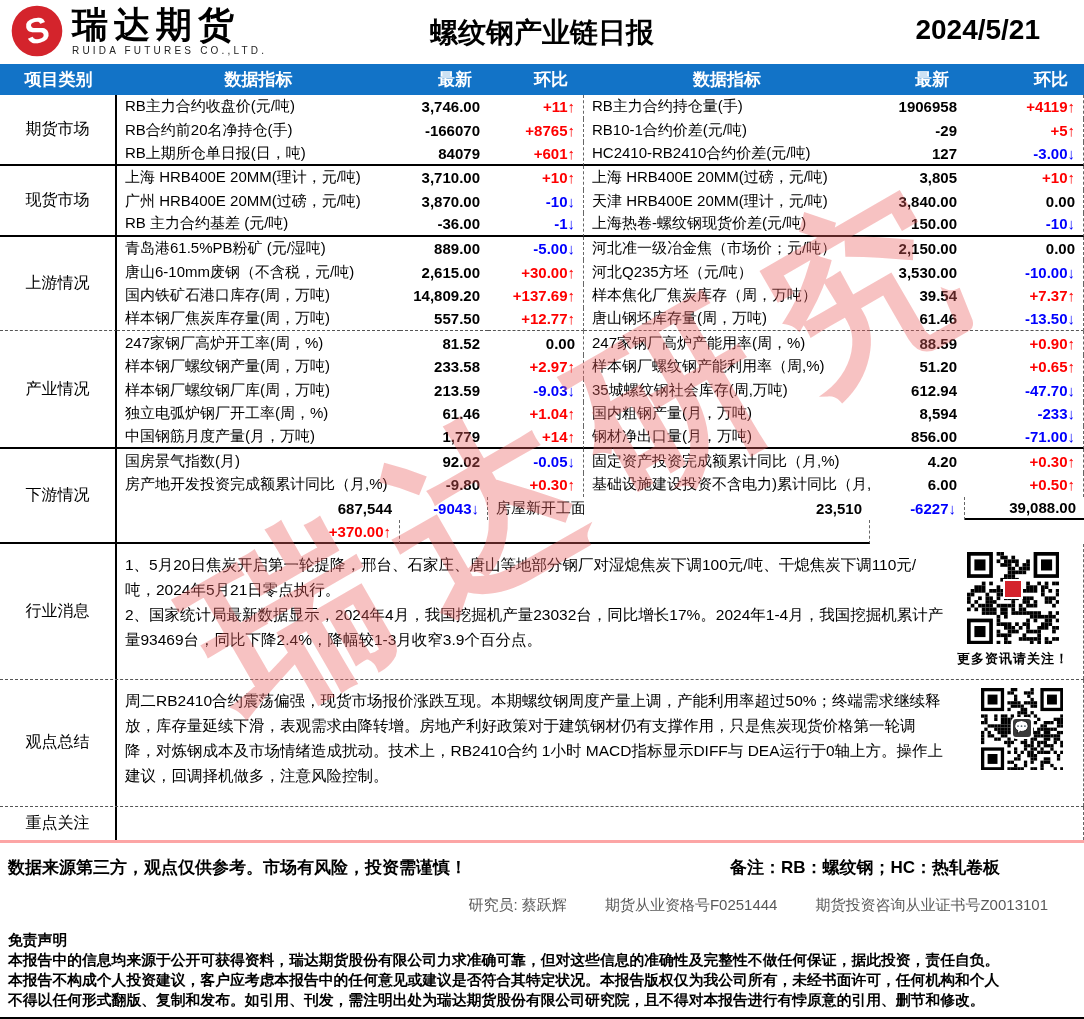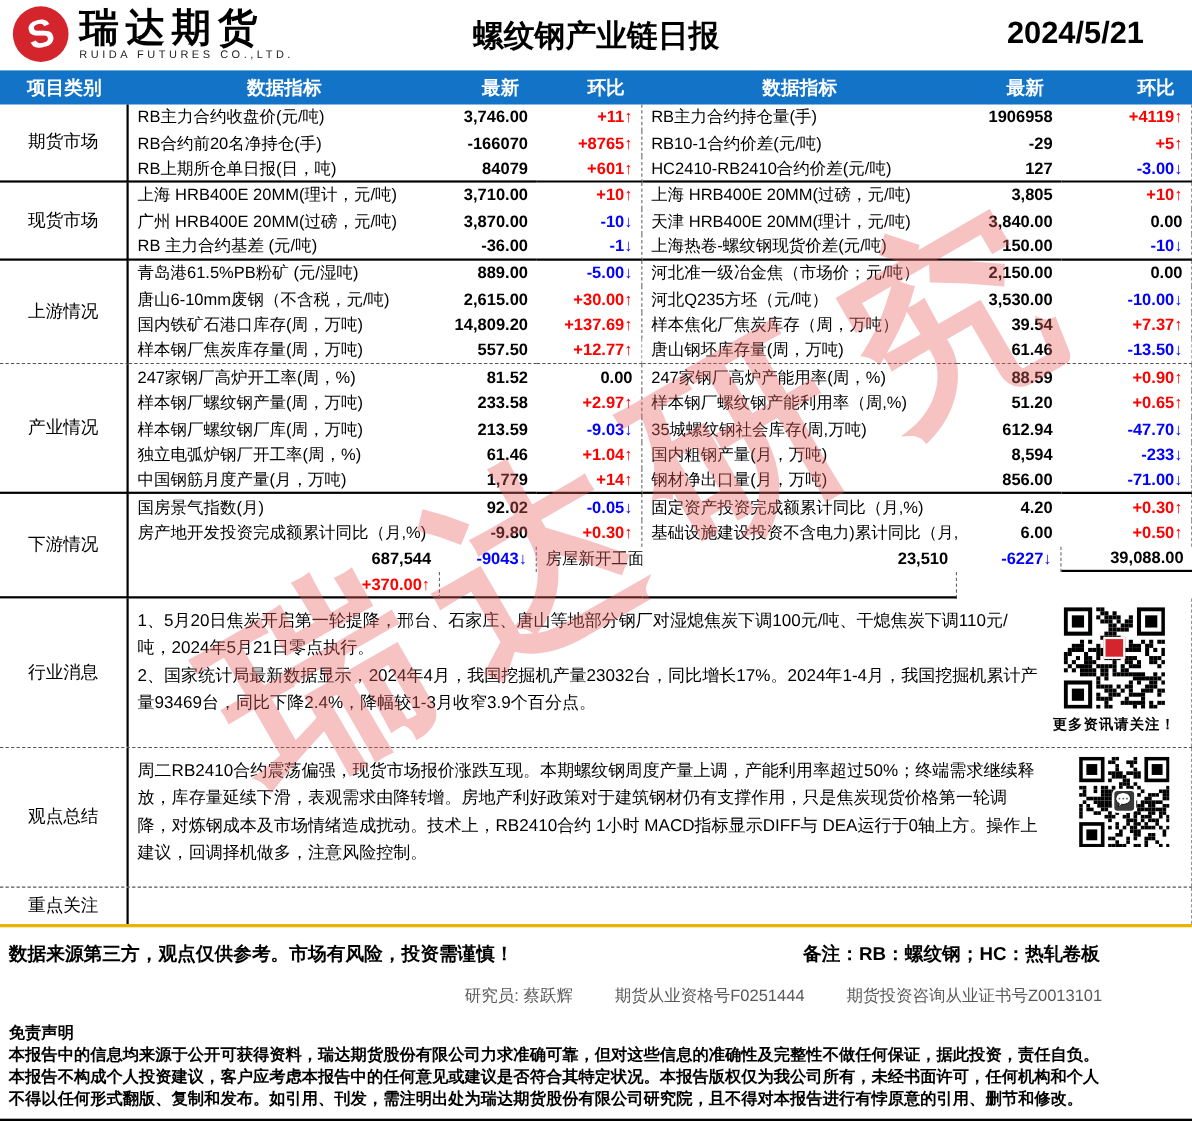--- a/index.html
+++ b/index.html
@@ -39,34 +39,34 @@
   .solid-b{border-bottom:2px solid #000;}
   .dashed-b{border-bottom:1px dashed #555;}
 
   
   .trow{display:flex;}
   .trow .tcat{width:117px;flex:0 0 117px;display:flex;align-items:center;justify-content:center;font-size:16px;border-right:2px solid #000;}
   .trow .tbody{flex:1;position:relative;padding:8px 138px 0 8px;font-size:15.5px;line-height:1.62;border-right:1px dashed #666;}
   .trow.news{height:136px;}
   .trow.view{height:127px;}
   .trow.focus{height:36px;}
-  .bottom-b{border-bottom:3px solid #eab308;}
+  .bottom-b{border-bottom:3px solid #fca5a5;}
 
   .qrbox{position:absolute;display:flex;flex-direction:column;align-items:center;}
   .qrbox .qr{position:relative;line-height:0;}
   .qr-center{position:absolute;left:50%;top:50%;transform:translate(-50%,-50%);}
   .qr-center.red{width:20px;height:20px;background:var(--brand);border:2px solid #fff;color:#fff;font-size:6px;display:flex;align-items:center;justify-content:center;text-align:center;line-height:1.1;}
   .qr-center.dark{width:22px;height:22px;background:#3a3a3a;border:2px solid #fff;border-radius:5px;color:#fff;font-size:12px;display:flex;align-items:center;justify-content:center;}
   .qr-caption{font-size:13px;font-weight:bold;margin-top:4px;letter-spacing:1px;}
   .qrbox.q1{right:14px;top:8px;}
   .qrbox.q2{right:20px;top:8px;}
 
   
   .srcline{display:flex;justify-content:space-between;margin-top:13px;font-size:17px;font-weight:bold;padding-left:8px;padding-right:84px;}
-  .researcher{display:flex;justify-content:flex-end;gap:38px;margin-top:17px;padding-right:82px;font-size:15px;color:#595959;}
+  .researcher{display:flex;justify-content:flex-end;gap:38px;margin-top:17px;padding-right:36px;font-size:15px;color:#595959;}
   .disclaimer{margin-top:16px;padding-left:8px;font-size:14.8px;font-weight:bold;line-height:1.35;}
   .endline{border-bottom:3px solid #000;margin-top:6px;}
 
   
   .watermark{position:absolute;left:150px;top:560px;transform:rotate(-30deg);transform-origin:0 0;
     font-size:185px;font-weight:bold;letter-spacing:34px;color:var(--wm);white-space:nowrap;pointer-events:none;z-index:5;}
 </style>
 </head>
 <body>
 

